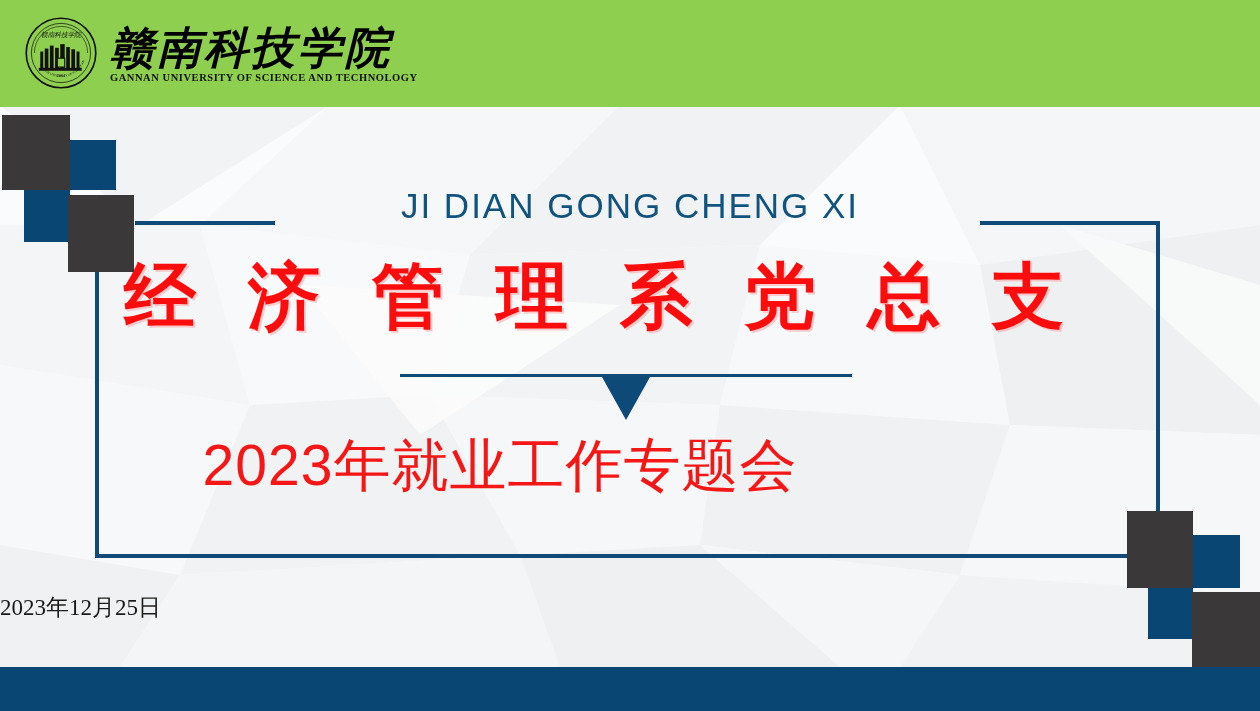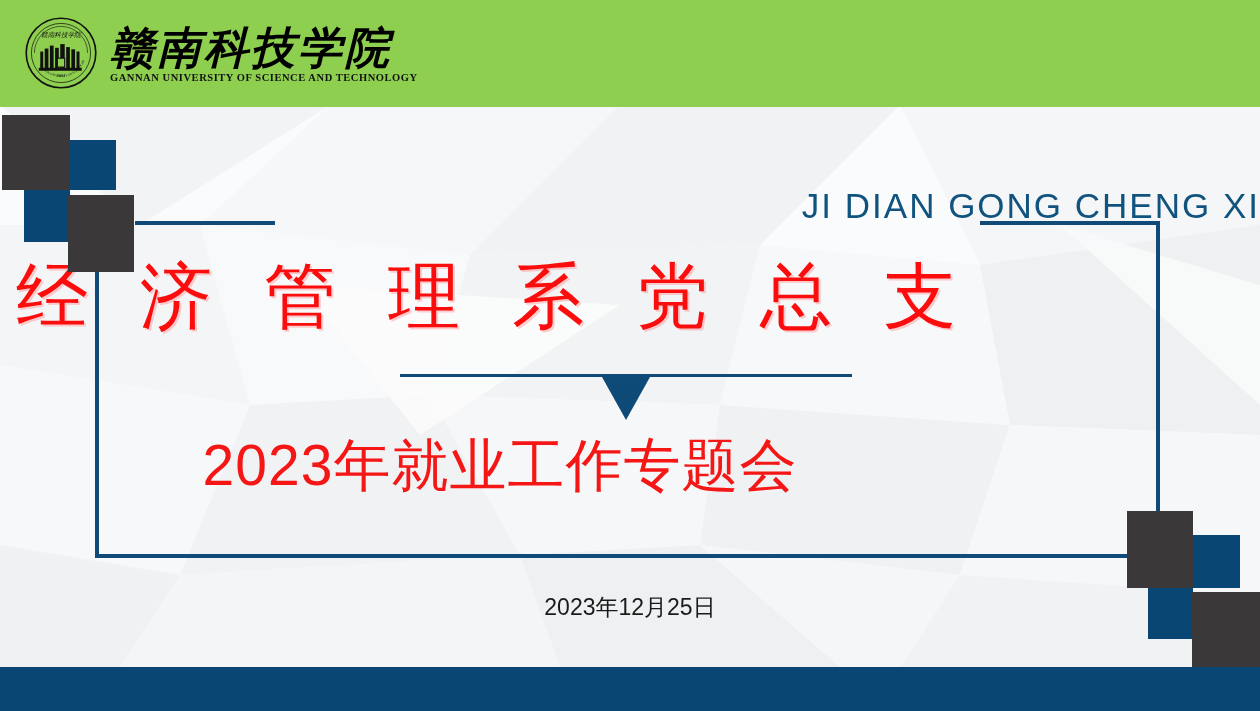--- a/index.html
+++ b/index.html
@@ -144,35 +144,35 @@
     border-top: 43px solid #0d4a77;
     z-index: 3;
   }
 
   
   .pinyin {
     position: absolute;
     left: 0;
     top: 186px;
     width: 1260px;
-    text-align: right;
+    text-align: center;
     font-size: 35px;
     color: #10537f;
     letter-spacing: 2px;
     z-index: 3;
     white-space: nowrap;
   }
   .main-title {
     position: absolute;
     left: 0;
     top: 258px;
     width: 1188px;
-    text-align: left;
+    text-align: center;
     font-size: 72px;
-    font-weight: normal;
+    font-weight: bold;
     color: #fb0d0d;
     letter-spacing: 16px;
     text-indent: 16px;
     line-height: 1.08;
     z-index: 3;
     white-space: nowrap;
     text-shadow: 2px 2px 0 rgba(255,120,120,0.35);
   }
   .sub-title {
     position: absolute;
@@ -184,25 +184,26 @@
     color: #f51616;
     letter-spacing: 1px;
     z-index: 3;
     white-space: nowrap;
   }
   .date-text {
     position: absolute;
     left: 0;
     top: 592px;
     width: 1260px;
-    text-align: center;
+    text-align: left;
     font-size: 23px;
     color: #1a1a1a;
     z-index: 3;
     white-space: nowrap;
+    font-family: Liberation Serif, serif;
   }
 </style>
 </head>
 <body>
 
 <div class="slide">
 
   <svg class="bg-poly" viewBox="0 0 1260 562" preserveAspectRatio="none">
     <rect x="0" y="0" width="1260" height="562" fill="#fafbfc"></rect>
     <polygon points="0,0 330,0 140,120" fill="#f2f3f5"></polygon>

